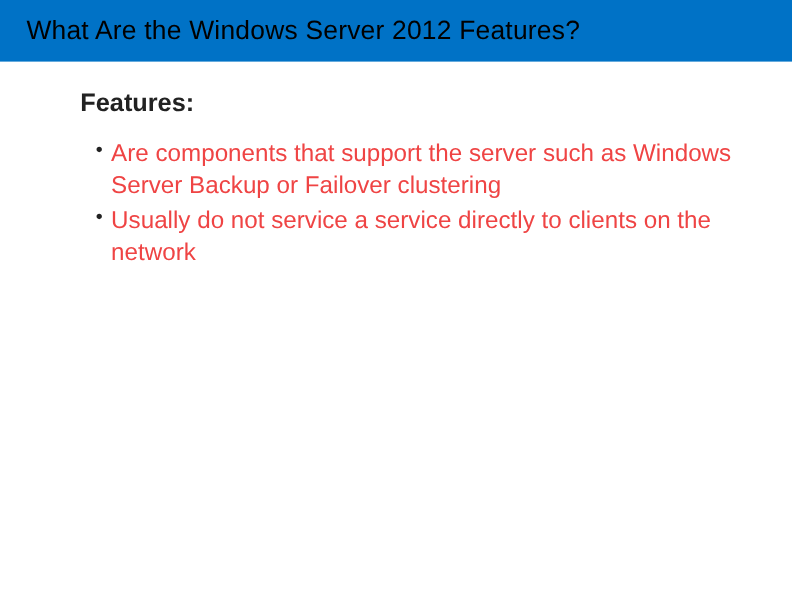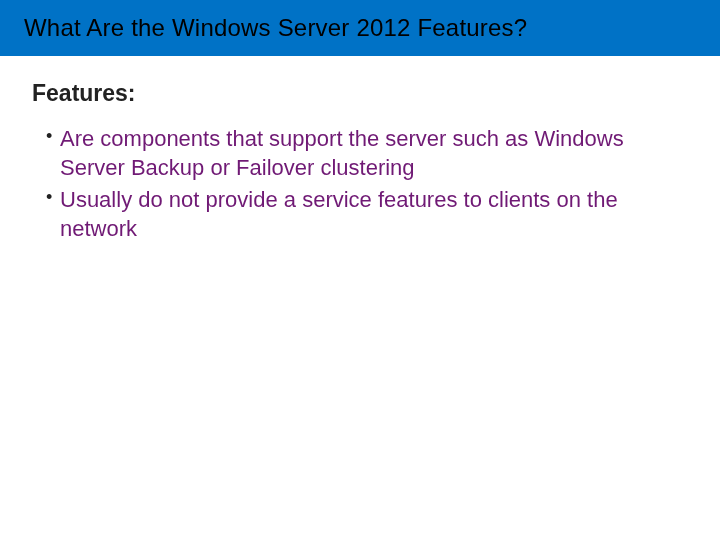--- a/index.html
+++ b/index.html
@@ -14,60 +14,61 @@
     background: #0072c6;
     color: #000000;
     padding: 14px 20px 14px 24px;
     font-size: 24px;
     font-weight: 300;
     letter-spacing: 0.2px;
   }
   .content {
     padding: 24px 32px 20px 32px;
     color: #222;
+    margin-left: 41px;
   }
   .section-head {
     font-size: 23px;
     font-weight: 600;
     margin-bottom: 18px;
   }
   .section-head.second {
     margin-top: 36px;
     margin-bottom: 12px;
   }
   ul.bullets {
     list-style: none;
     padding-left: 28px;
   }
   ul.bullets li {
     position: relative;
     font-size: 22px;
     font-weight: 300;
     line-height: 1.3;
     margin-bottom: 4px;
-    color: #701a75;
+    color: #ef4444;
   }
   ul.bullets li::before {
     content: "•";
     position: absolute;
     left: -14px;
     top: 0;
     font-size: 18px;
     color: #222;
   }
 </style>
 </head>
 <body>
 
 <div class="title-bar">What Are the Windows Server 2012 Features?</div>
 
 <div class="content">
 
   <div class="section-head">Features:</div>
   <ul class="bullets">
     <li>Are components that support the server such as Windows Server Backup or Failover clustering</li>
-    <li>Usually do not provide a service features to clients on the network</li>
+    <li>Usually do not service a service directly to clients on the network</li>
   </ul>
 
   <ul class="bullets">
   </ul>
 
 </div>
 
 </body></html>

